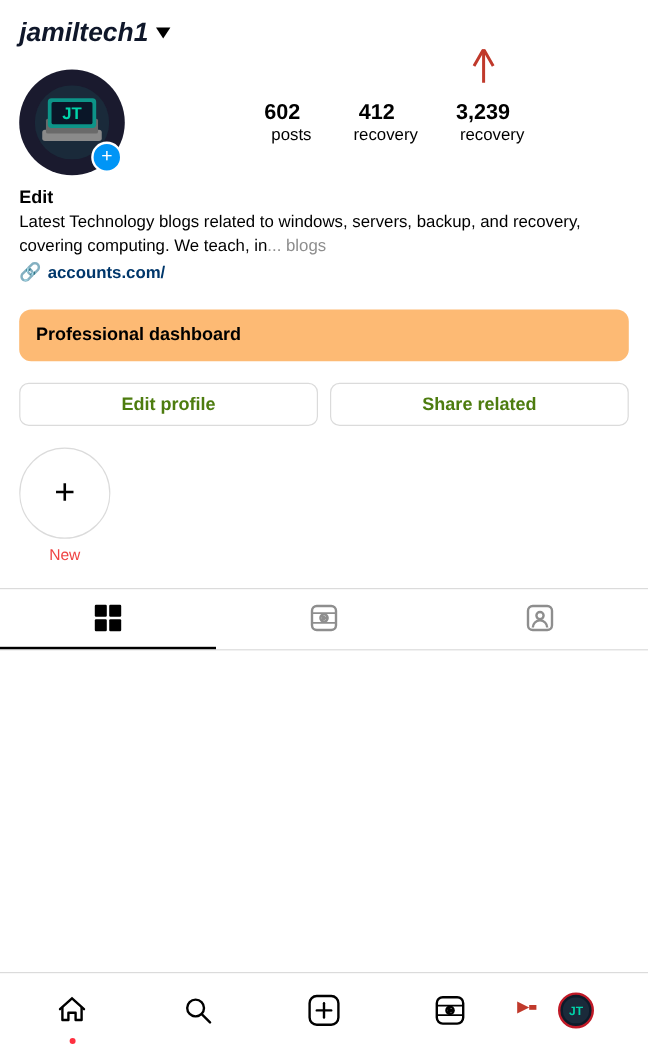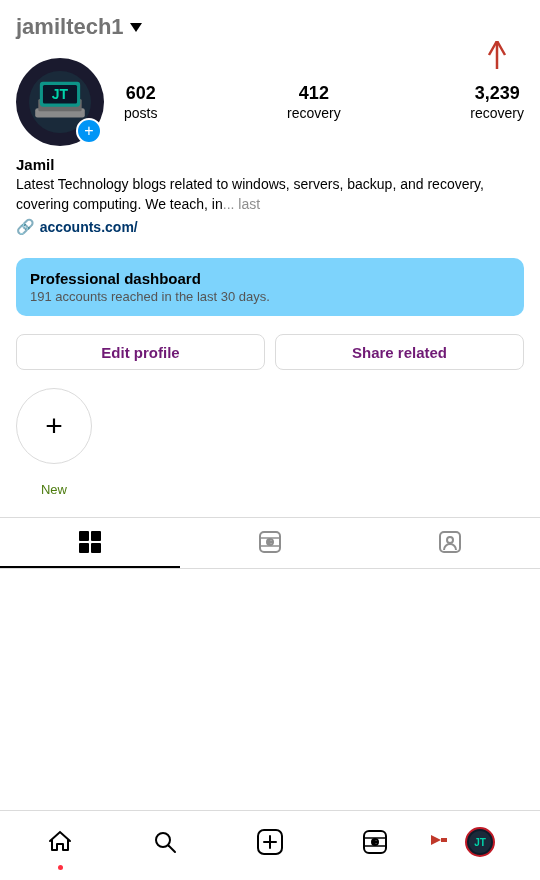--- a/index.html
+++ b/index.html
@@ -14,22 +14,23 @@
 
     
     .header {
       display: flex;
       align-items: center;
       padding: 14px 16px 10px;
     }
     .header-username {
       font-size: 22px;
       font-weight: 700;
-      color: #737373;
+      color: #0f172a;
       margin-right: 6px;
+      font-style: italic;
     }
     .chevron-down {
       width: 0; height: 0;
       border-left: 6px solid transparent;
       border-right: 6px solid transparent;
       border-top: 9px solid #000;
       display: inline-block;
     }
 
     
@@ -72,36 +73,37 @@
       display: flex;
       align-items: center;
       justify-content: center;
       color: #fff;
       font-size: 16px;
       font-weight: 300;
       line-height: 1;
     }
     .stats {
       display: flex;
-      gap: 4px;
+      gap: 20px;
       flex: 1;
-      justify-content: space-between;
+      justify-content: center;
     }
     .stat-item {
       text-align: center;
     }
     .stat-number {
       font-size: 18px;
       font-weight: 700;
       color: #000;
       display: block;
     }
     .stat-label {
       font-size: 14px;
       color: #000;
+      margin-left: 15px;
     }
     
     .following-wrap {
       position: relative;
       text-align: center;
     }
 
     
     .bio-section {
       margin-top: 10px;
@@ -130,21 +132,21 @@
       font-weight: 600;
     }
     .link-icon {
       color: #555;
       font-size: 15px;
     }
 
     
     .pro-dashboard {
       margin: 10px 16px;
-      background: #7dd3fc;
+      background: #fdba74;
       border-radius: 10px;
       padding: 12px 14px;
     }
     .pro-title {
       font-size: 15px;
       font-weight: 700;
       color: #000;
       margin-bottom: 2px;
     }
     .pro-subtitle {
@@ -159,21 +161,21 @@
       padding: 8px 16px 14px;
     }
     .action-btn {
       flex: 1;
       height: 36px;
       border: 1.5px solid #dbdbdb;
       border-radius: 8px;
       background: #fff;
       font-size: 15px;
       font-weight: 600;
-      color: #701a75;
+      color: #4d7c0f;
       cursor: pointer;
       display: flex;
       align-items: center;
       justify-content: center;
     }
 
     
     .stories-section {
       padding: 4px 16px 16px;
     }
@@ -188,23 +190,23 @@
       cursor: pointer;
     }
     .story-plus {
       font-size: 30px;
       font-weight: 200;
       color: #000;
       line-height: 1;
     }
     .story-label {
       font-size: 13px;
-      color: #4d7c0f;
+      color: #ef4444;
       text-align: right;
-      margin-top: 18px;
+      margin-top: 6px;
     }
 
     
     .tab-bar {
       display: flex;
       border-top: 1px solid #dbdbdb;
       border-bottom: 1px solid #dbdbdb;
       margin-top: 4px;
     }
     .tab-item {
@@ -326,34 +328,33 @@
           <line x1="16" y1="0" x2="16" y2="28" stroke="#c0392b" stroke-width="2.5"></line>
           <polyline points="8,14 16,0 24,14" fill="none" stroke="#c0392b" stroke-width="2.5"></polyline>
         </svg>
         <span class="stat-number">3,239</span>
         <span class="stat-label">recovery</span>
       </div>
     </div>
   </div>
 
   <div class="bio-section">
-    <div class="bio-name">Jamil</div>
+    <div class="bio-name">Edit</div>
     <div class="bio-text">
-      <span>Latest Technology blogs related to windows, servers, backup, and recovery, covering computing. We teach, in</span><span class="bio-more">... last</span>
+      <span>Latest Technology blogs related to windows, servers, backup, and recovery, covering computing. We teach, in</span><span class="bio-more">... blogs</span>
     </div>
     <div class="bio-link">
       <span class="link-icon">🔗</span>
       <span>accounts.com/</span>
     </div>
   </div>
 </div>
 
 <div class="pro-dashboard">
   <div class="pro-title">Professional dashboard</div>
-  <div class="pro-subtitle">191 accounts reached in the last 30 days.</div>
 </div>
 
 <div class="action-buttons">
   <button class="action-btn">Edit profile</button>
   <button class="action-btn">Share related</button>
 </div>
 
 <div class="stories-section">
   <div style="display:inline-flex;flex-direction:column;align-items:center;">
     <div class="story-circle">

